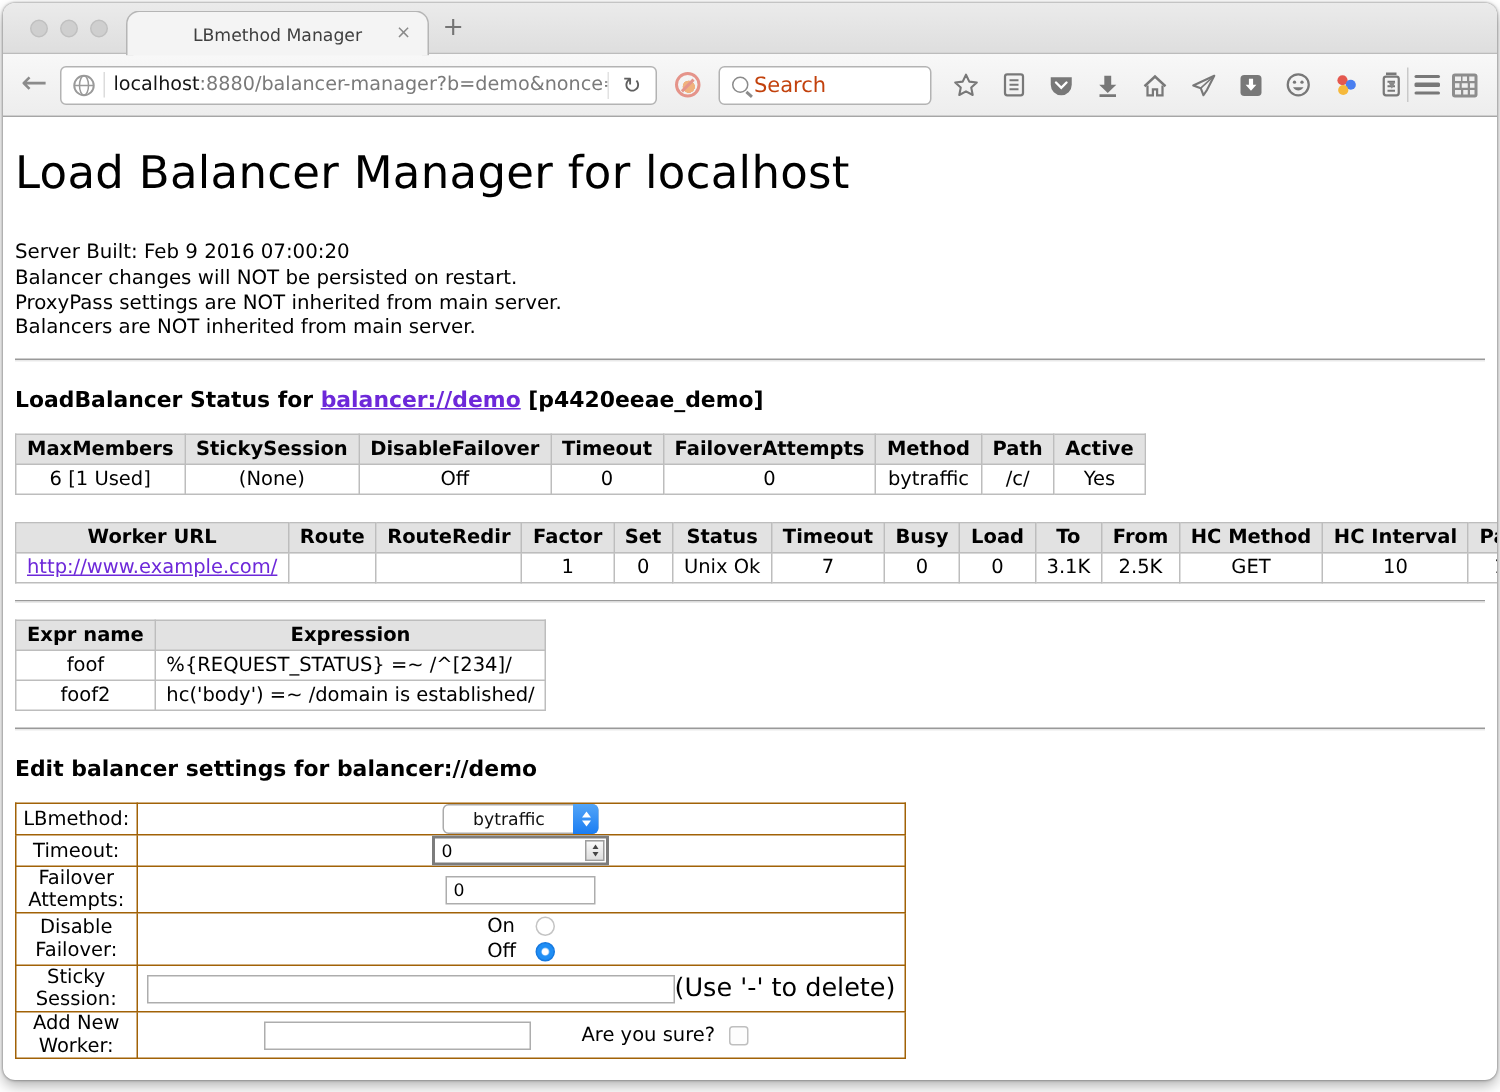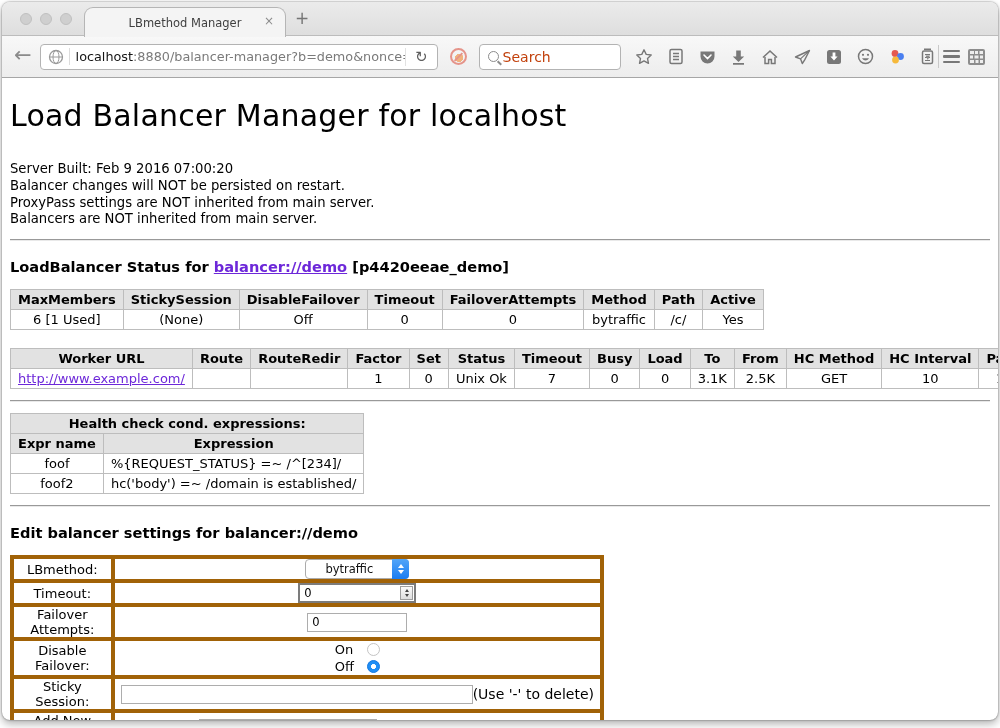--- a/index.html
+++ b/index.html
@@ -55,21 +55,21 @@
   a.plink { color:#6d28d9; text-decoration:underline; }
 
   table.t { border-collapse:collapse; border:1px solid #828282; font-size:13px; margin:0 0 4px 0; }
   table.t th, table.t td { border:1px solid #bdbdbd; padding:1px 7px; text-align:center; height:17px; white-space:nowrap; }
   table.t th { background:#e2e2e2; font-weight:bold; }
   table.t td.left { text-align:left; }
   .gap17 { height:14px; }
 
   
   table.form { width:594px; border-collapse:collapse; border:1px solid #8f8f8f; font-size:13px; margin-top:14px; }
-  table.form td { border:4px solid #a16207; padding:0 4px; }
+  table.form td { border:1px solid #a16207; padding:0 4px; }
   td.flabel { width:112px; text-align:center; }
   .ctr { display:flex; justify-content:center; align-items:center; }
   .selectbox { display:inline-flex; align-items:center; width:104px; height:20px; background:#fff;
     border:1px solid #ababab; border-radius:4px; box-sizing:border-box; position:relative; }
   .selectbox .sval { flex:1; text-align:center; font-size:11.5px; color:#111; }
   .stepper { width:17px; height:20px; margin:-1px -1px -1px 0; border-radius:0 4px 4px 0;
     background:linear-gradient(#53a5f8,#1b7df2); display:flex; flex-direction:column;
     align-items:center; justify-content:center; gap:2px; }
   .tri-u { width:0; height:0; border-left:3.5px solid transparent; border-right:3.5px solid transparent; border-bottom:4px solid #fff; }
   .tri-d { width:0; height:0; border-left:3.5px solid transparent; border-right:3.5px solid transparent; border-top:4px solid #fff; }
@@ -82,21 +82,21 @@
   .numspin .d { border-top:3.4px solid #444; }
   input.txt { border:1px solid #adadad; background:#fff; height:19px; font-size:11.5px; padding:0 4px;
     font-family:inherit; box-sizing:border-box; outline:none; }
   .radioline { display:flex; align-items:center; justify-content:center; gap:8px; height:17px; }
   .rlab { width:24px; text-align:left; font-size:13px; }
   .radio { width:13px; height:13px; border-radius:50%; box-sizing:border-box; }
   .radio.off { border:1px solid #c4c4c4; background:#fff; }
   .radio.on { background:radial-gradient(circle,#fff 0 2.2px,#1f8ef5 2.8px); border:1px solid #1679e0; }
   .stickyrow { display:flex; align-items:center; }
   .stickyrow input { width:352px; margin-left:2px; }
-  .stickynote { margin-left:auto; padding-right:2px; font-size:14px; white-space:nowrap; }
+  .stickynote { margin-left:auto; padding-right:2px; font-size:17px; white-space:nowrap; }
   .addrow { display:flex; align-items:center; }
   .addrow input { width:178px; margin-left:80px; }
   .confirm { margin-left:34px; font-size:13px; }
   .checkbox { width:13px; height:13px; border:1px solid #bfbfbf; border-radius:2.5px; background:#fdfdfd; margin-left:9px; box-sizing:border-box;}
 </style>
 </head>
 <body>
 
 <div class="window">
 
@@ -289,23 +289,20 @@
         <td>1 (0)</td>
 
       </tr>
     </tbody>
       </table>
 
     <hr class="rule">
 
     <table class="t">
       <tbody>
-          <tr>
-            <th colspan="2">Health check cond. expressions:</th>
-          </tr>
       <tr>
         <th style="min-width:68px;">Expr name</th>
         <th style="min-width:210px;">Expression</th>
       </tr>
       <tr>
         <td>foof</td>
         <td class="left">%{REQUEST_STATUS} =~ /^[234]/</td>
       </tr>
       <tr>
         <td>foof2</td>

